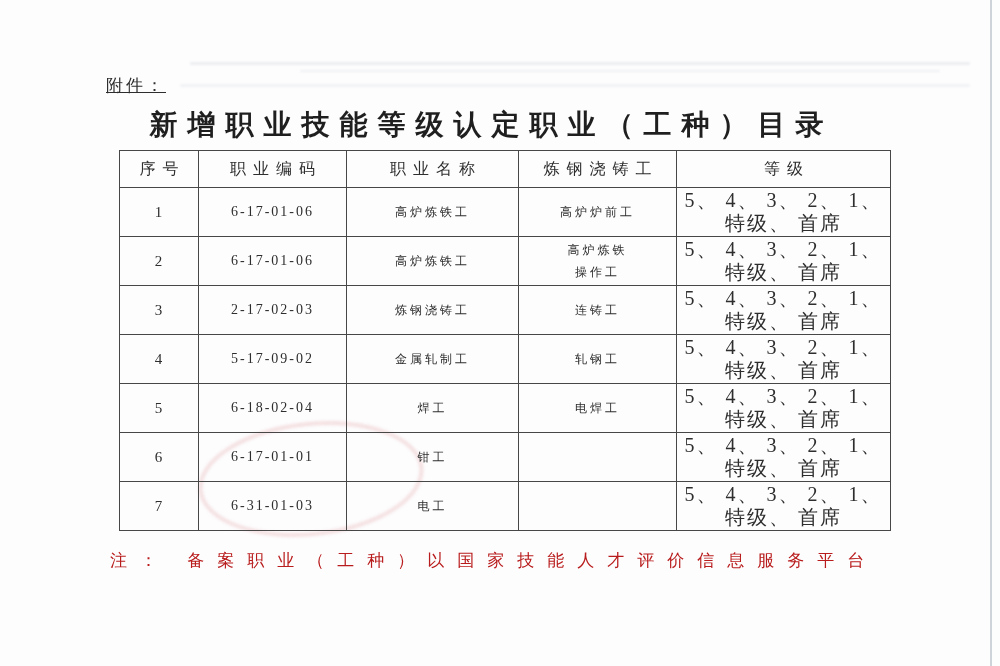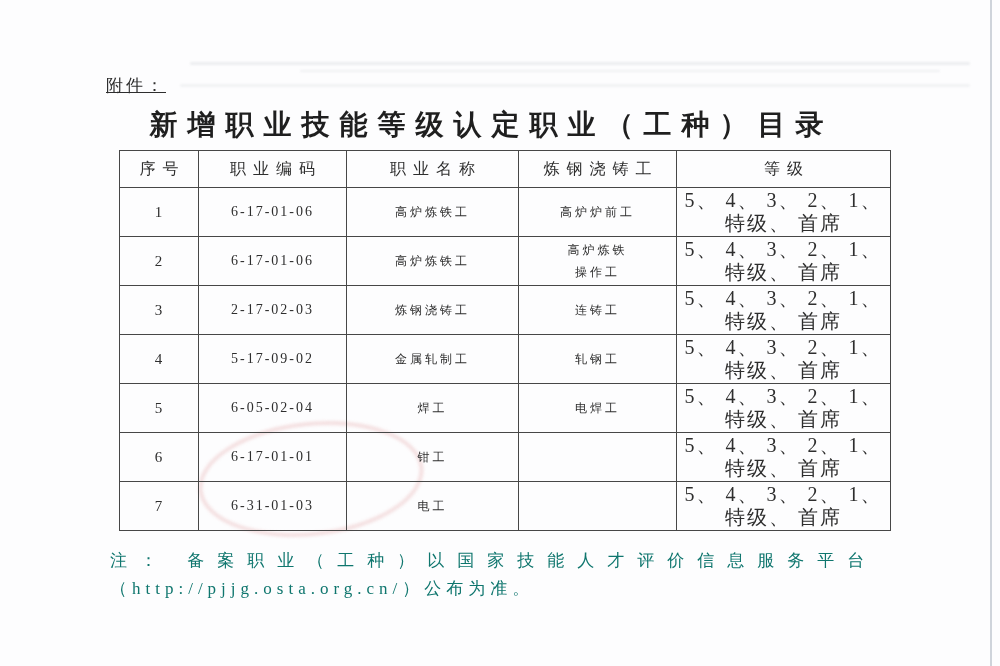--- a/index.html
+++ b/index.html
@@ -89,21 +89,21 @@
     font-size: 20px;
     letter-spacing: 2px;
     white-space: pre-line;
     line-height: 23px;
   }
   .note {
     position: absolute;
     left: 110px; top: 548px;
     width: 790px;
     font-size: 17px;
-    color: #0f766e;
+    color: #b91c1c;
   }
   .note .n1 { letter-spacing: 13px; white-space: nowrap; line-height: 26px; }
   .note .n2 { letter-spacing: 5px;  white-space: nowrap; line-height: 26px; margin-top: 2px; }
 </style>
 </head>
 <body>
 
 <div class="page">
 
   <div class="streak s1"></div>
@@ -162,21 +162,21 @@
       <tr>
         <td class="c-no">4</td>
         <td class="c-code">5-17-09-02</td>
         <td class="c-occ">金属轧制工</td>
         <td class="c-work">轧钢工</td>
         <td class="c-grade">5、 4、 3、 2、 1、
 特级、 首席</td>
       </tr>
       <tr>
         <td class="c-no">5</td>
-        <td class="c-code">6-05-02-04</td>
+        <td class="c-code">6-18-02-04</td>
         <td class="c-occ">焊工</td>
         <td class="c-work">电焊工</td>
         <td class="c-grade">5、 4、 3、 2、 1、
 特级、 首席</td>
       </tr>
       <tr>
         <td class="c-no">6</td>
         <td class="c-code">6-17-01-01</td>
         <td class="c-occ">钳工</td>
         <td class="c-work"></td>
@@ -189,16 +189,15 @@
         <td class="c-occ">电工</td>
         <td class="c-work"></td>
         <td class="c-grade">5、 4、 3、 2、 1、
 特级、 首席</td>
       </tr>
     </tbody>
   </table>
 
   <div class="note">
     <div class="n1">注： 备案职业（工种）以国家技能人才评价信息服务平台</div>
-    <div class="n2">（http://pjjg.osta.org.cn/）公布为准。</div>
   </div>
 
 </div>
 
 </body></html>

